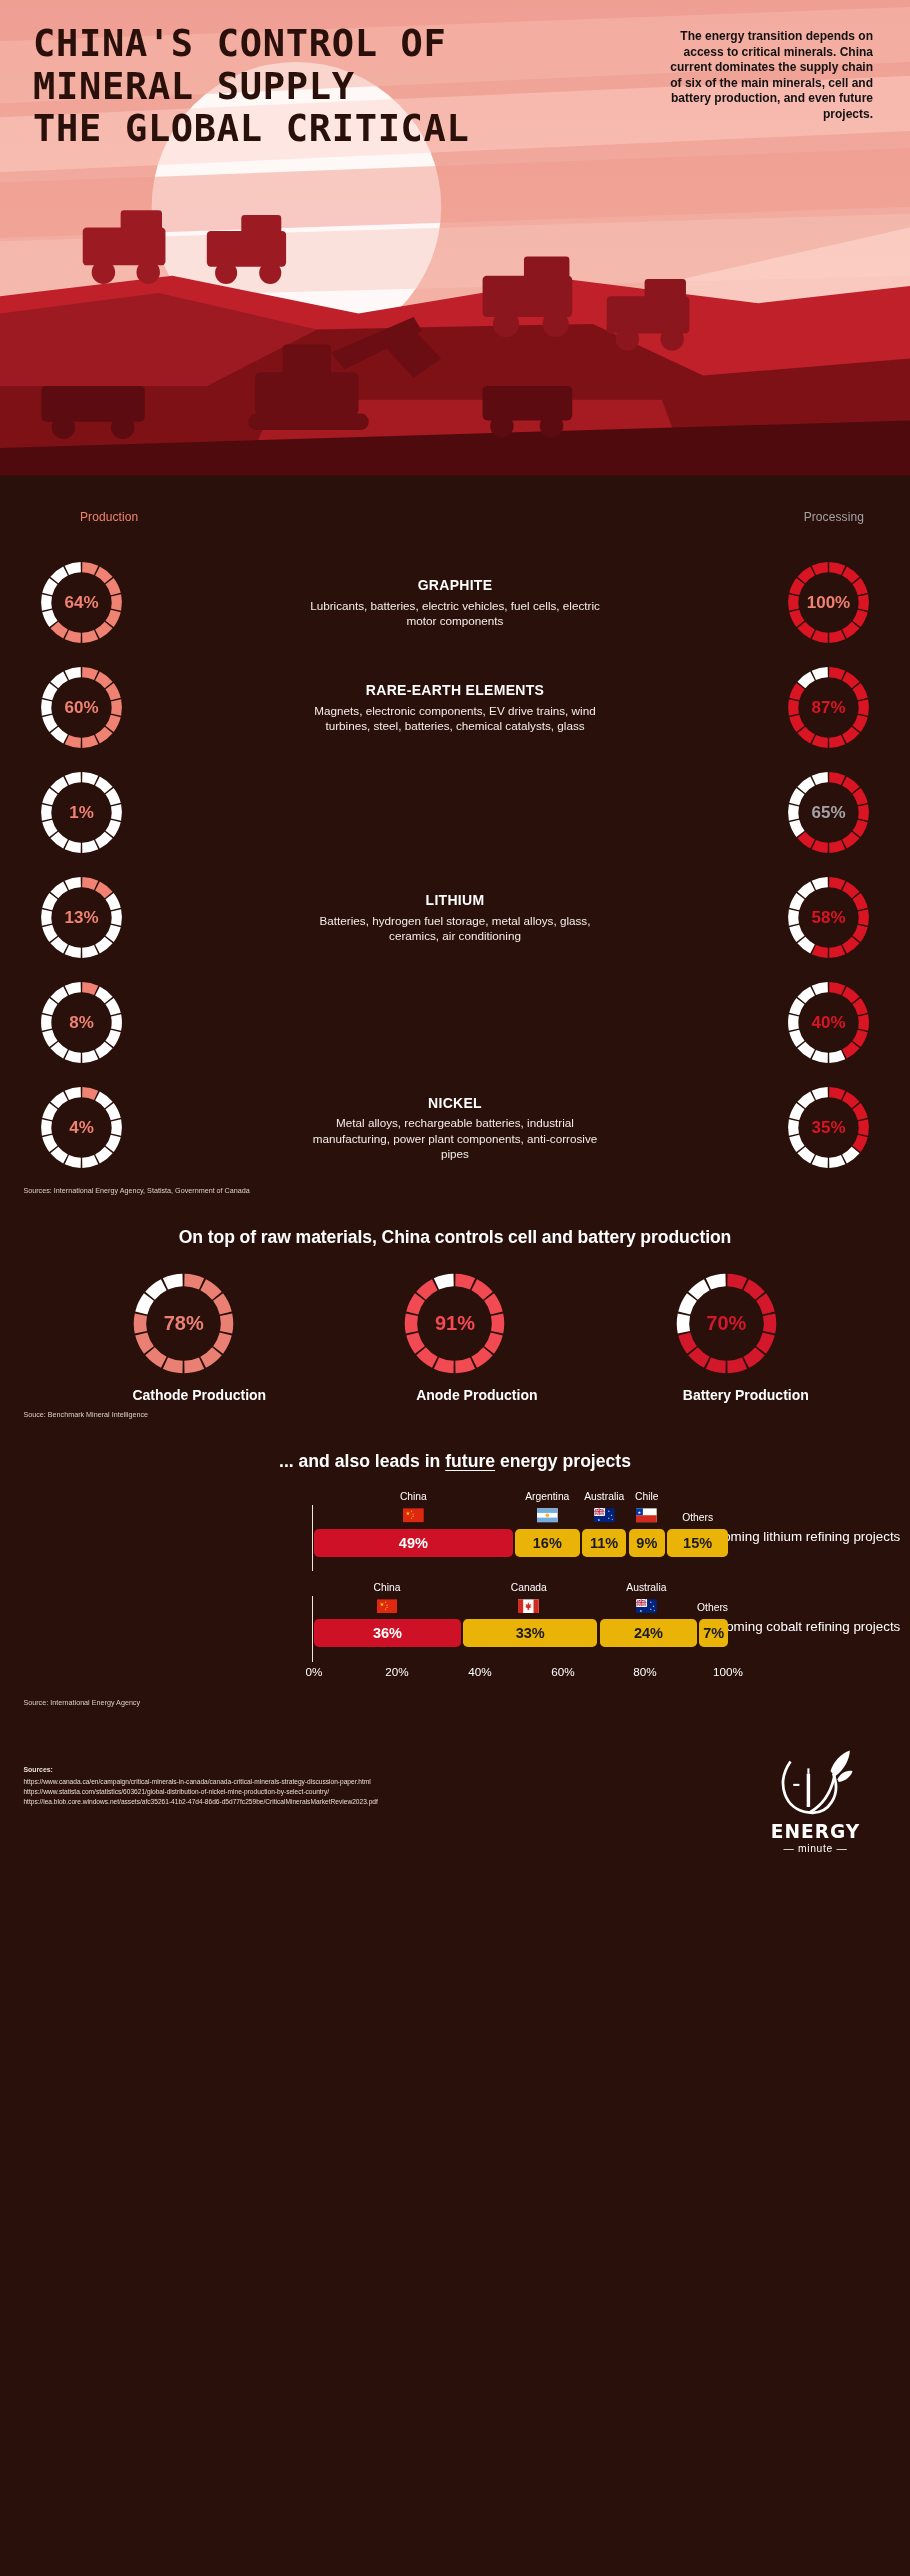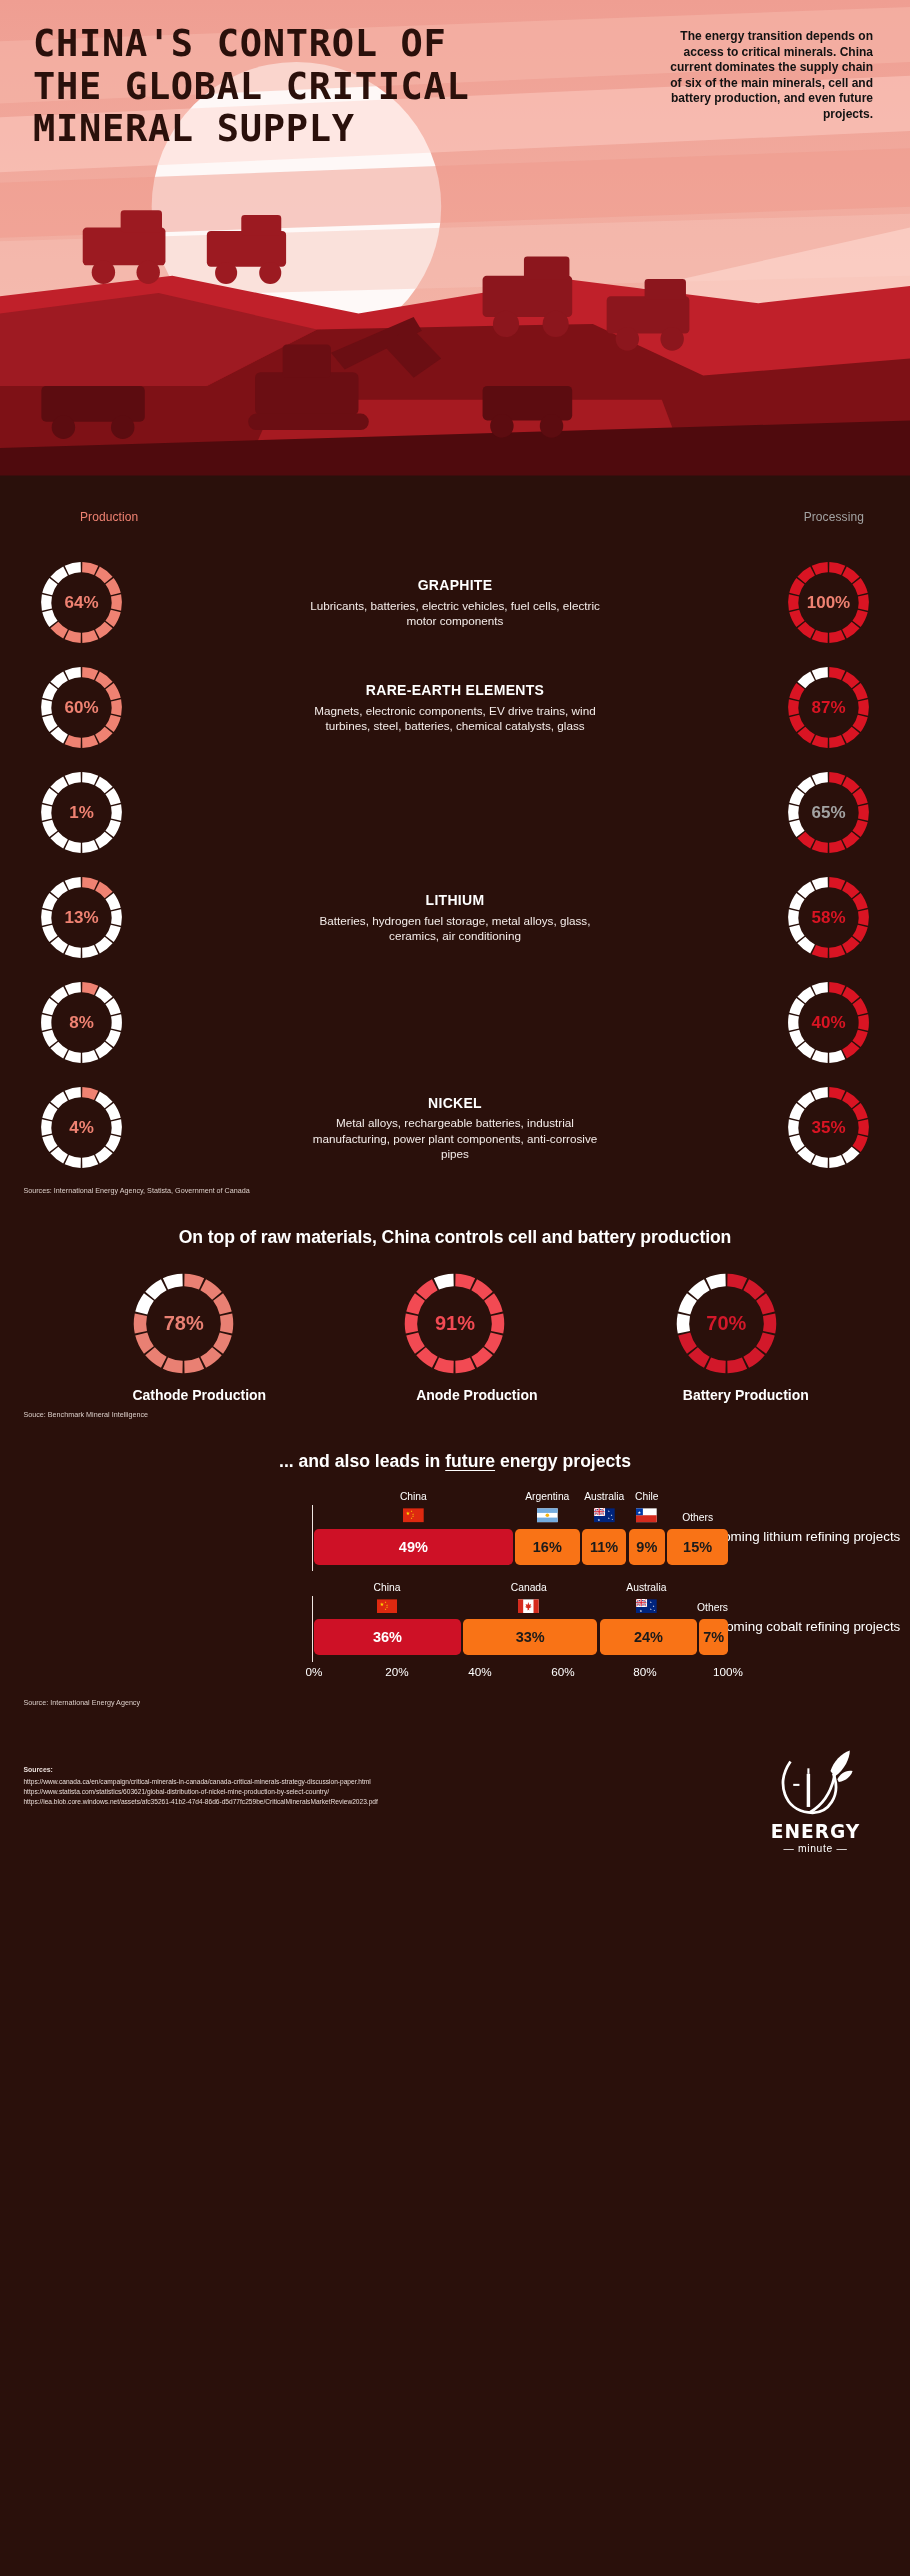--- a/index.html
+++ b/index.html
@@ -79,24 +79,24 @@
   .sec3 h2 { text-align:center; font-size:17.6px; font-weight:bold; }
   .sec3 h2 u { text-decoration:underline; text-underline-offset:2.8px; }
 
   .chart { position:relative; margin:20.7px 0 0 0; padding-left:0; }
   .bargroup { position:relative; height:78px; }
   .bar-rowlabel {
     position:absolute; right:0; top:36px; width:302px; text-align:right;
     font-size:13.4px; padding-right:9.7px; color:#fff;
   }
   .axisline { position:absolute; left:312px; top:12.4px; width:1.4px; height:66px; background:#efe6e2; }
-  .bars { position:absolute; left:314px; top:36px; width:414px; height:36px; display:flex; gap:2.1px; }
+  .bars { position:absolute; left:314px; top:36px; width:414px; height:28px; display:flex; gap:2.1px; }
   .bseg {
     border-radius:4.8px; display:flex; align-items:center; justify-content:center;
-    font-size:14.5px; font-weight:bold; color:#1b1b1b; background:#f97316;
+    font-size:14.5px; font-weight:bold; color:#1b1b1b; background:#eab308;
   }
   .bseg.china { background:#ce1126; color:#fff; }
   .bheads { position:absolute; left:314px; top:0px; width:414px; height:34px; display:flex; gap:2.1px; }
   .bhead { position:relative; display:flex; flex-direction:column; align-items:center; justify-content:flex-end; }
   .bhead .cname { font-size:10.3px; color:#fff; white-space:nowrap; position:absolute; top:-1.4px; }
   .bhead .flag { width:20.7px; height:14.5px; margin-bottom:2.1px; border:0; }
   .bhead.others .cname { position:static; margin-bottom:4.1px; }
 
   .axis-ticks { position:relative; left:0; margin-top:4.1px; height:18px; }
   .axis-ticks span {
@@ -175,22 +175,22 @@
       <circle cx="728" cy="618" r="17"></circle>
         <circle cx="800" cy="618" r="17"></circle>
       <rect x="60" y="560" width="150" height="52" rx="7"></rect>
       <circle cx="92" cy="620" r="17"></circle>
         <circle cx="178" cy="620" r="17"></circle>
     </g>
     <rect x="0" y="690" width="1320" height="50" fill="#2a100b"></rect>
   </svg>
   <div class="hero-title">
     <div>CHINA'S CONTROL OF</div>
+    <div>MINERAL SUPPLY</div>
     <div>THE GLOBAL CRITICAL</div>
-    <div>MINERAL SUPPLY</div>
   </div>
   <div class="hero-intro">The energy transition depends on access to critical minerals. China current dominates the supply chain of six of the main minerals, cell and battery production, and even future projects.</div>
 </div>
 
 <div class="sec1">
   <div style="position:relative;height:39px;">
     <div class="col-head prod">Production</div>
     <div class="col-head proc">Processing</div>
   </div>
   <div id="mineral-rows">

